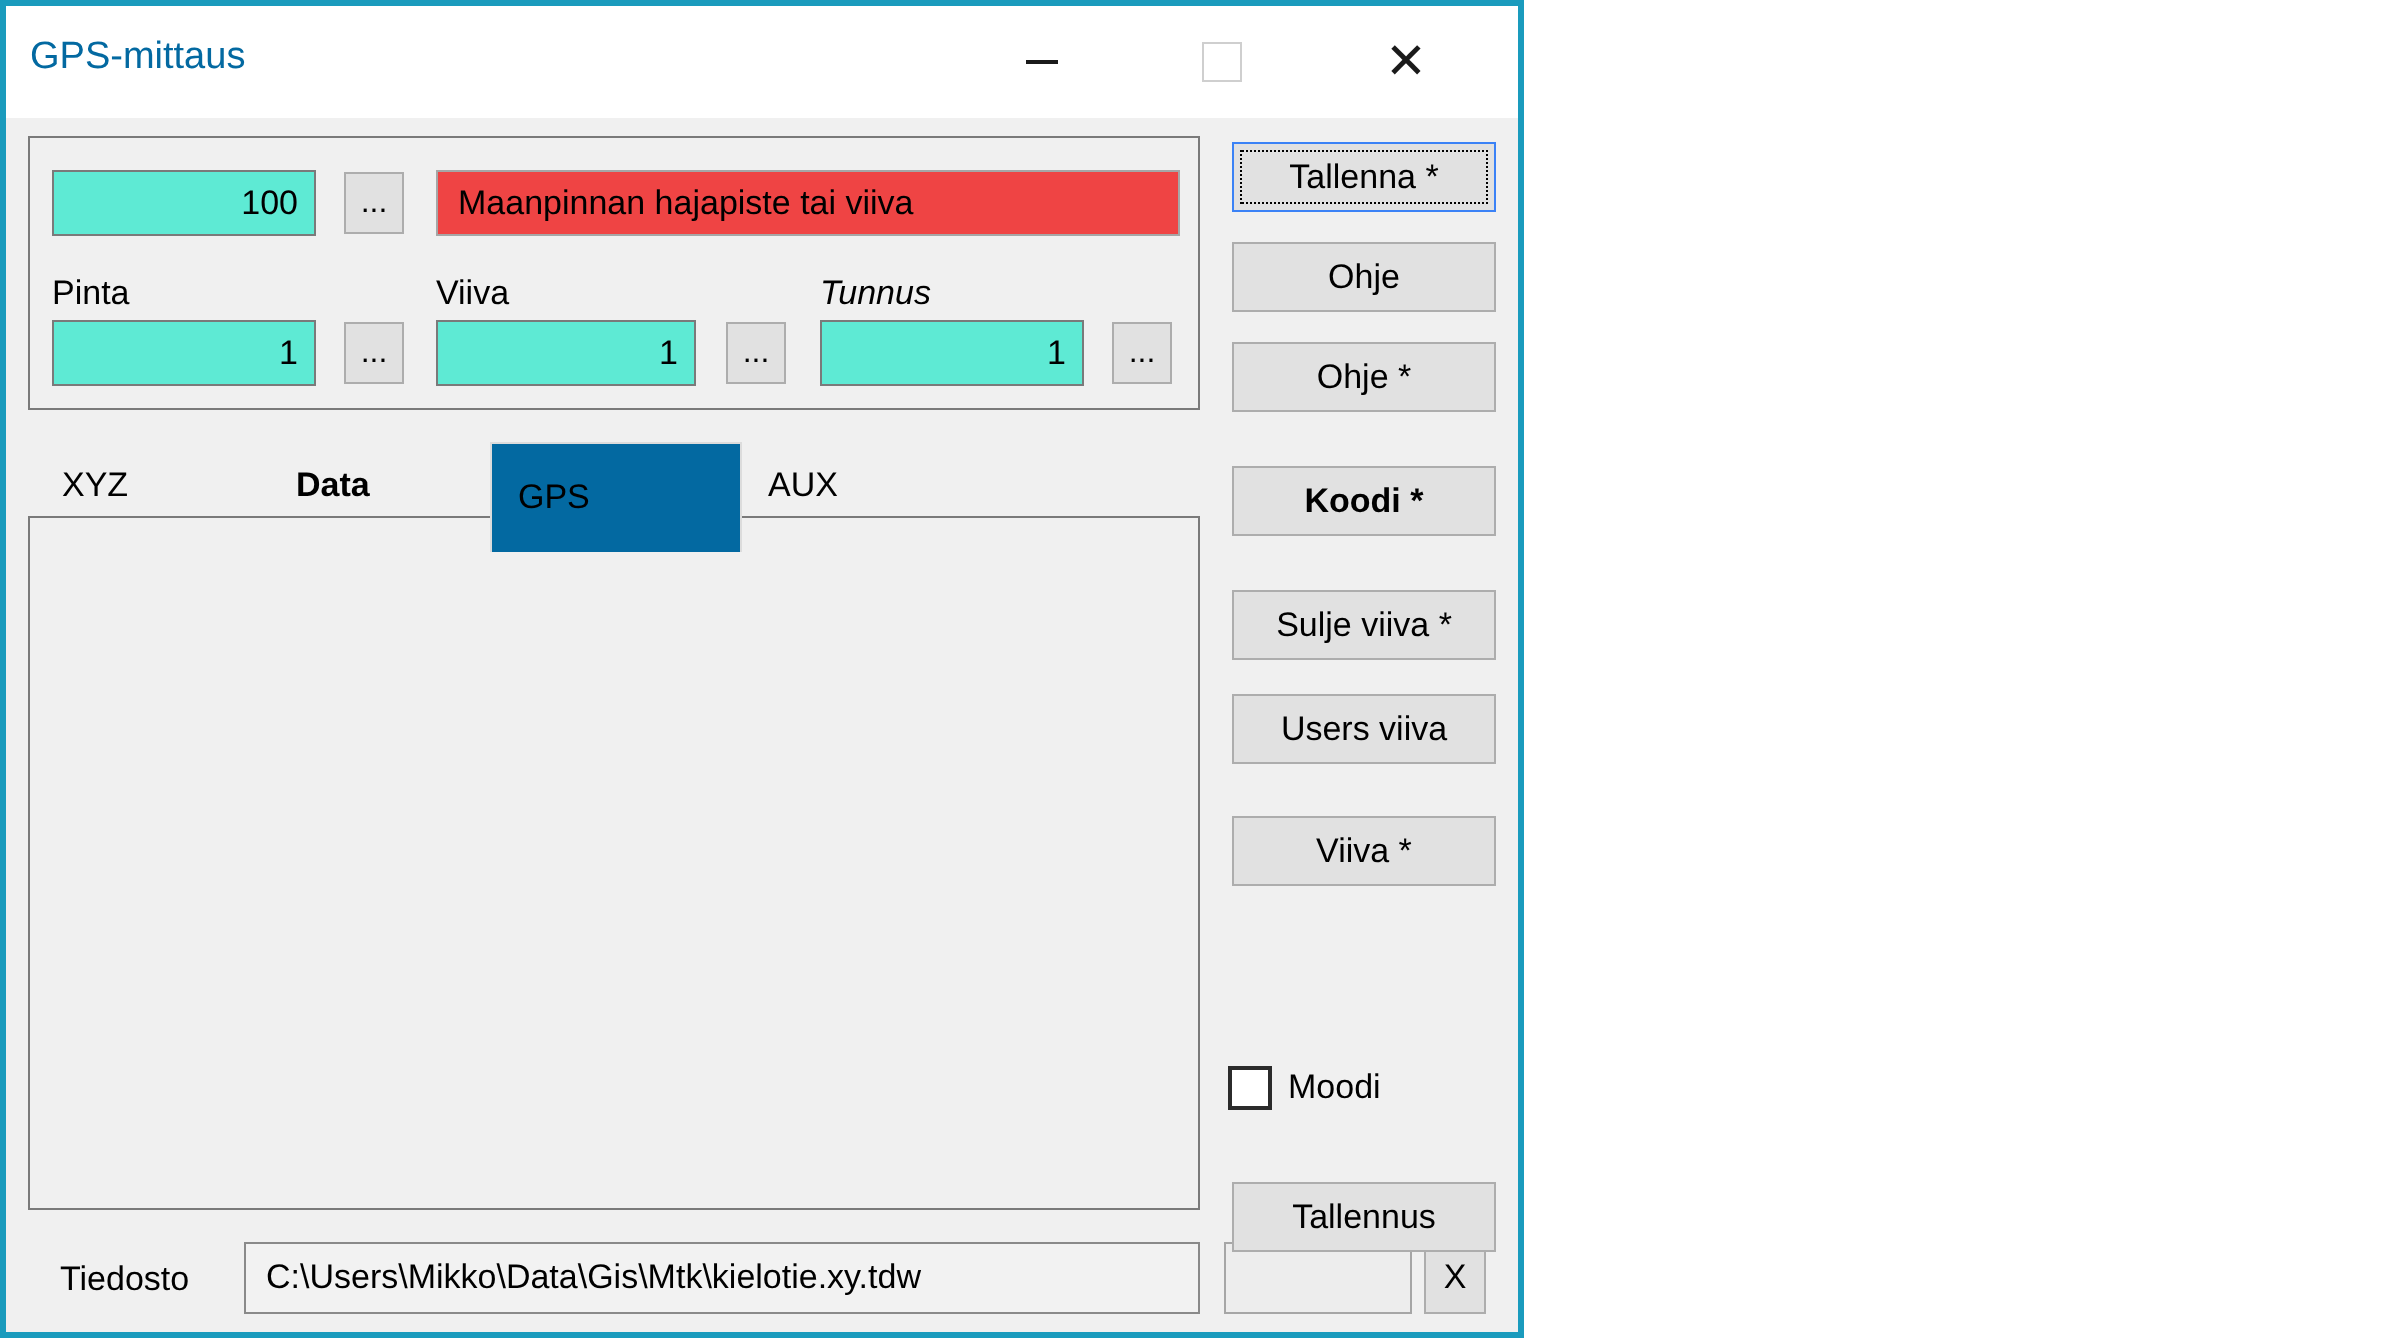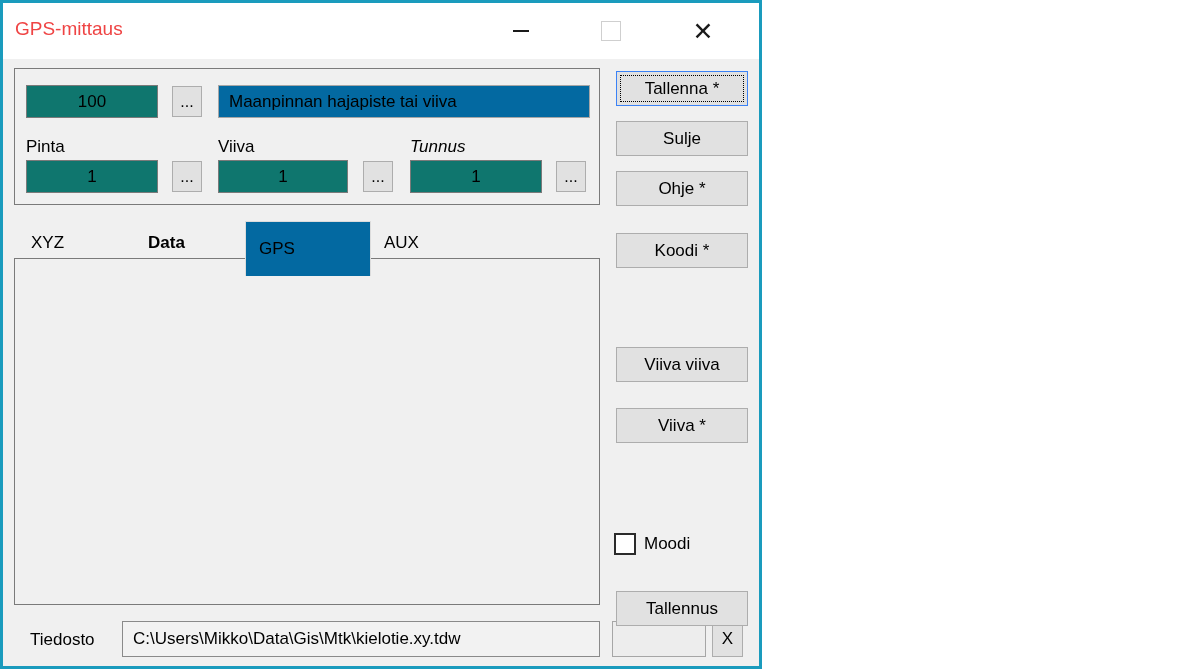--- a/index.html
+++ b/index.html
@@ -7,40 +7,40 @@
   body { font-family:"Liberation Sans","DejaVu Sans",sans-serif; color:#000; }
 
   .stage { position:relative; width:1200px; height:669px; background:#fff; overflow:hidden; }
 
   .dialog {
     position:absolute; left:0; top:0; width:762px; height:669px;
     background:#f0f0f0; border:3px solid #1a9bbd;
   }
   
   .titlebar { position:absolute; left:0; top:0; width:756px; height:56px; background:#ffffff; }
-  .title-text { position:absolute; left:12px; top:15px; font-size:19px; color:#ef4444; }
+  .title-text { position:absolute; left:12px; top:15px; font-size:19px; color:#0369a1; }
   .cap-btn { position:absolute; top:0; height:56px; width:44px; display:flex; align-items:center; justify-content:center; }
   .cap-min { left:496px; }
   .cap-max { left:586px; }
   .cap-close { left:678px; }
   .min-glyph { width:16px; height:0; border-top:2px solid #1a1a1a; }
   .max-glyph { width:20px; height:20px; border:1px solid #cfcfcf; background:#fff; }
   .close-glyph { font-size:25px; line-height:25px; color:#1a1a1a; font-weight:400; }
 
   .groupbox { position:absolute; border:1px solid #7a7a7a; }
   .group-top { left:11px; top:65px; width:586px; height:137px; }
 
   .label { position:absolute; font-size:17px; color:#000; white-space:pre; }
 
   .textinput {
-    position:absolute; background:#0f766e; border:1px solid #7a7a7a;
-    font-size:17px; text-align:center; padding:0 8px; line-height:31px; white-space:pre;
+    position:absolute; background:#5eead4; border:1px solid #7a7a7a;
+    font-size:17px; text-align:right; padding:0 8px; line-height:31px; white-space:pre;
   }
   .readonly-field {
-    position:absolute; background:#0369a1; border:1px solid #a6a6a6;
+    position:absolute; background:#ef4444; border:1px solid #a6a6a6;
     font-size:17px; padding:0 10px; line-height:31px; white-space:pre; overflow:hidden;
   }
   .btn {
     position:absolute; background:#e1e1e1; border:1px solid #adadad;
     font-size:17px; display:flex; align-items:center; justify-content:center;
     white-space:pre; color:#000;
   }
   .btn-dots { line-height:10px; font-size:16px; }
   .btn-focused {
     border:1px solid #3b82f6;
@@ -188,24 +188,25 @@
     <div class="btn" style="left:168px; top:556px; width:130px; height:33px;">Lähetä</div>
     <div class="btn" style="left:312px; top:556px; width:130px; height:33px;">xxx</div>
     <div class="btn" style="left:455px; top:556px; width:132px; height:33px;">xxx</div>
 
     <div class="label" style="left:27px; top:627px;">Tiedosto</div>
     <div class="footer-path" style="left:119px; top:618px; width:478px; height:36px;">C:\Users\Mikko\Data\Gis\Mtk\kielotie.xy.tdw</div>
     <div class="footer-mini" style="left:609px; top:618px; width:94px; height:36px;"></div>
     <div class="btn" style="left:709px; top:618px; width:31px; height:36px;">X</div>
 
     <div class="btn side-btn btn-focused" style="top:68px;">Tallenna *</div>
-    <div class="btn side-btn" style="top:118px;">Sulje</div>
+    <div class="btn side-btn" style="top:118px;">Ohje</div>
     <div class="btn side-btn" style="top:168px;">Ohje *</div>
-    <div class="btn side-btn" style="top:230px;">Koodi *</div>
-    <div class="btn side-btn" style="top:344px;">Viiva viiva</div>
+    <div class="btn side-btn" style="top:230px;font-weight:bold;">Koodi *</div>
+    <div class="btn side-btn" style="top:292px;">Sulje viiva *</div>
+    <div class="btn side-btn" style="top:344px;">Users viiva</div>
     <div class="btn side-btn" style="top:405px;">Viiva *</div>
 
     <div class="checkbox" style="left:611px; top:530px;"></div>
     <div class="label" style="left:641px; top:531px;">Moodi</div>
 
     <div class="btn side-btn" style="top:568px;margin-top:20px;">Tallennus</div>
 
   </div>
 </div>
 

